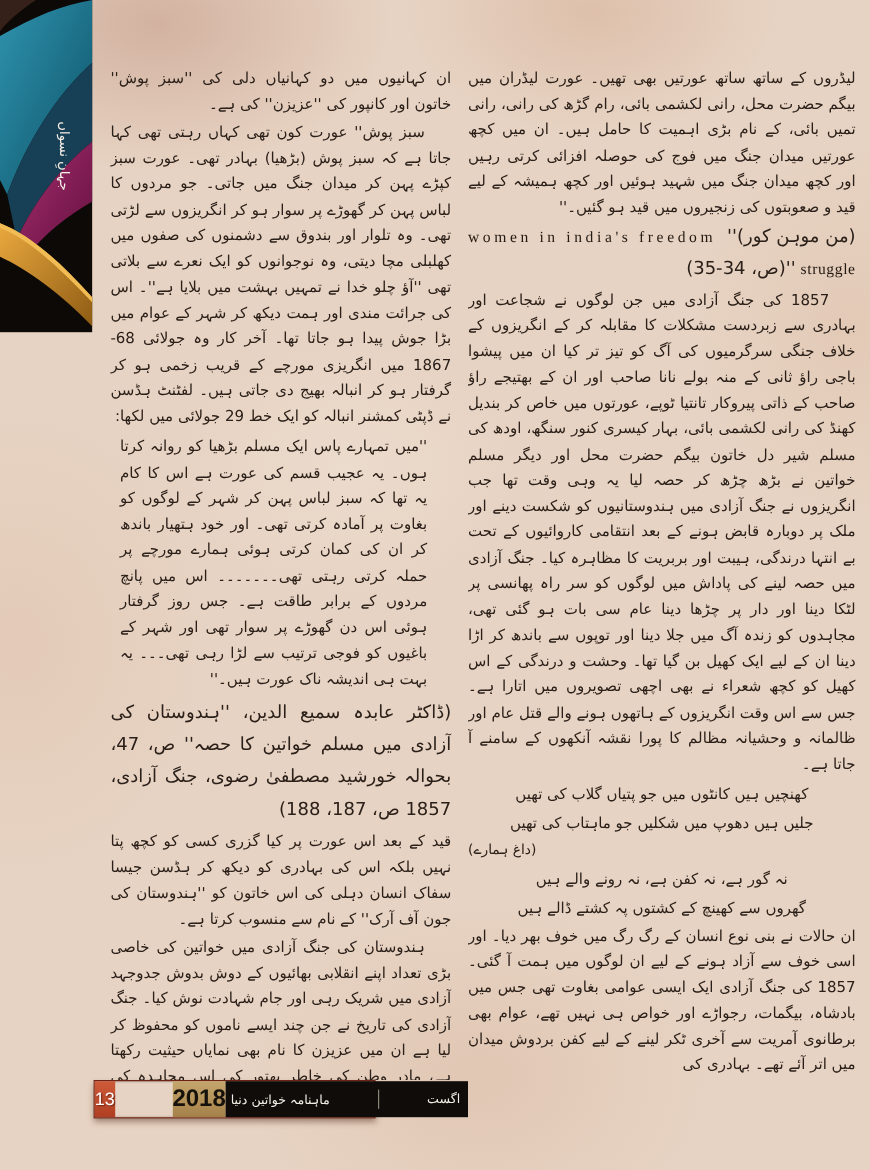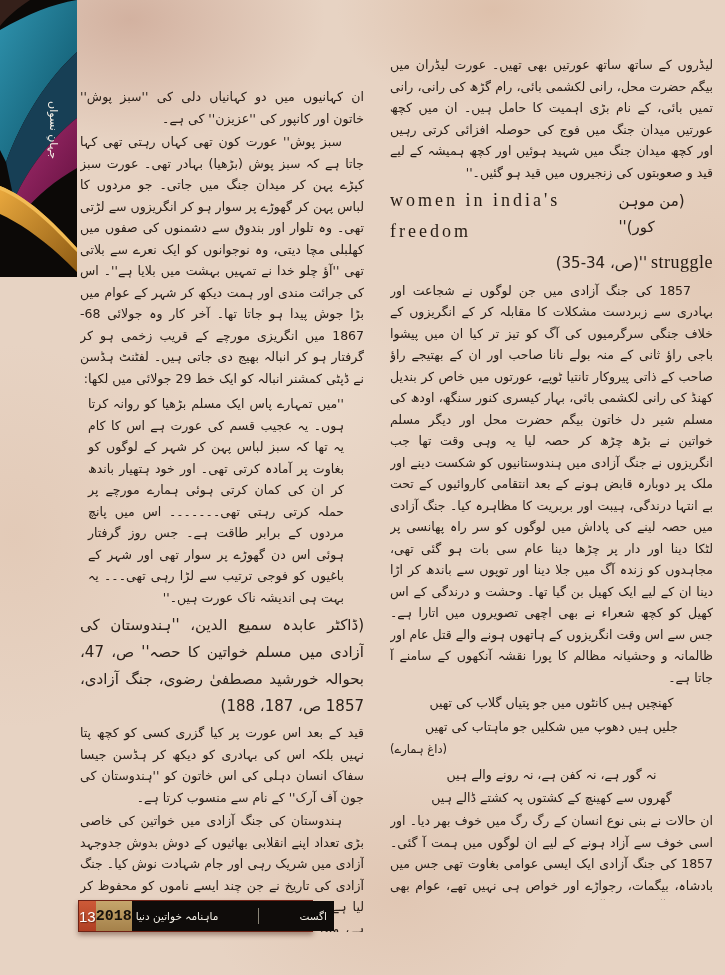--- a/index.html
+++ b/index.html
@@ -19,29 +19,29 @@
     color:#2b2019;
   }
   .artwork{position:absolute;left:0;top:0;width:77px;height:277px;}
   .artwork svg{display:block;}
   .column{
     position:absolute;top:54px;height:846px;
     direction:rtl;text-align:justify;
     font-size:12.5px;line-height:1.72;
     overflow:hidden;
   }
-  .col-left{left:80px;width:284px;margin-top:32px;}
+  .col-left{left:92px;width:284px;}
   .col-right{left:390px;width:323px;}
   .column p{margin:0 0 2px 0;}
   .indent{text-indent:22px;}
   .blockquote{padding:2px 20px 2px 8px;}
   .cite{font-size:15px;line-height:1.8;}
   .eng-cite{direction:ltr;text-align:left;margin:2px 0;}
   .eng-line1{display:flex;justify-content:space-between;align-items:baseline;}
-  .eng{font-family:"Liberation Serif", serif;font-size:18px;letter-spacing:3px;color:#241a12;}
+  .eng{font-family:"Liberation Serif", serif;font-size:13px;letter-spacing:3px;color:#241a12;}
   .eng2{letter-spacing:0.5px;}
   .eng-line2{text-align:right;padding-left:6px;}
   .urdu-small{font-size:15px;}
   .couplet{text-align:center;line-height:1.9;margin-top:3px;}
   .attribution{text-align:left;font-size:11.5px;margin:1px 0 3px 0;}
   
   .footer-plate{
     position:absolute;left:78px;top:900px;width:233px;height:30px;
     display:flex;direction:ltr;align-items:stretch;
     border:1px solid #6e2215;
@@ -50,23 +50,24 @@
   .plate-corner{width:9px;background:linear-gradient(135deg,#d8b9a6 0 26%,#7a2418 26%);}
   .plate-pageno{
     width:28px;background:linear-gradient(#cd5a38,#b03f23);
     color:#fff;font-weight:normal;font-size:15px;
     display:flex;align-items:center;justify-content:center;
     font-family:"Liberation Sans", sans-serif;
     text-shadow:1px 1px 1px rgba(60,20,10,.6);
   }
   .plate-year{
     width:52px;background:linear-gradient(#c5a66c,#a5814a);
-    color:#17110b;font-weight:bold;font-size:15px;
+    color:#17110b;font-weight:bold;font-size:20px;
     display:flex;align-items:center;justify-content:center;
-    font-family:Liberation Mono, monospace;
+    font-family:Liberation Sans, sans-serif;
+    margin-left:48px;
   }
   .plate-wedge{
     width:44px;
     background:linear-gradient(108deg,#ab8850 0 26%,#1a140e 26% 54%,#c6c0b2 54% 63%,#12100d 63%);
   }
   .plate-band{
     flex:1;background:#0f0c0a;color:#f4efe6;
     display:flex;align-items:center;justify-content:flex-start;
     padding:0 7px 0 4px;font-size:10.5px;gap:35px;
   }

